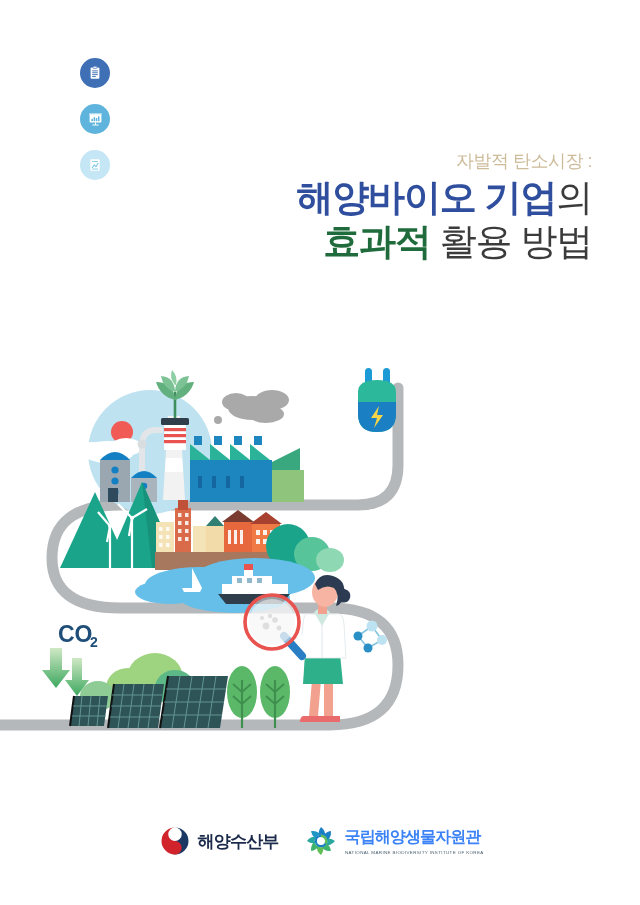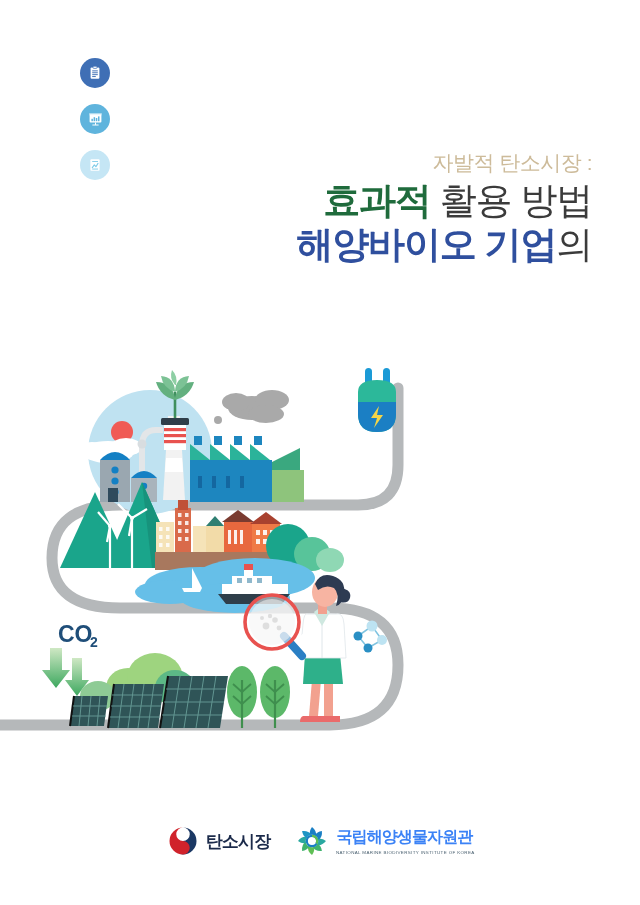--- a/index.html
+++ b/index.html
@@ -42,21 +42,21 @@
 
   
   .title-block {
     position: absolute;
     right: 48px;
     top: 152px;
     text-align: right;
     line-height: 1.0;
   }
   .title-kicker {
-    font-size: 21px;
+    font-size: 18px;
     letter-spacing: -0.5px;
     color: #cdbb9a;
     font-weight: 400;
     margin-bottom: 9px;
     white-space: nowrap;
   }
   .title-line {
     white-space: nowrap;
     font-size: 37px;
     letter-spacing: -1.2px;
@@ -169,24 +169,24 @@
         <rect x="5.2" y="4.0" width="5.8" height="0.9" fill="#7ecbe8"></rect>
         <rect x="5.2" y="11.6" width="5.8" height="0.9" fill="#7ecbe8"></rect>
       </svg>
     </div>
 
   </div>
 
   <div class="title-block">
     <div class="title-kicker">자발적 탄소시장 :</div>
     <div class="title-line">
+      <span class="t-strong-blue">해양바이오 기업</span><span class="t-thin">의</span>
+    </div>
+    <div class="title-line">
       <span class="t-strong-green">효과적</span><span class="t-thin"> 활용 방법</span>
-    </div>
-    <div class="title-line">
-      <span class="t-strong-blue">해양바이오 기업</span><span class="t-thin">의</span>
     </div>
   </div>
 
   <div class="illustration">
     <svg width="640" height="460" viewBox="0 0 640 460" aria-hidden="true">
 
       <g>
         <path d="M 398 48
                  L 398 125
                  Q 398 165 358 165
@@ -516,21 +516,21 @@
 
   <div class="footer-logos">
 
     <div class="logo-group">
       <svg class="logo-mark" width="30" height="30" viewBox="0 0 30 30" aria-hidden="true">
         <path d="M15 1.5 A13.5 13.5 0 0 1 15 28.5 A6.75 6.75 0 0 1 15 15 A6.75 6.75 0 0 0 15 1.5 Z" fill="#1b3864"></path>
         <path d="M15 1.5 A13.5 13.5 0 0 0 15 28.5 A6.75 6.75 0 0 0 15 15 A6.75 6.75 0 0 1 15 1.5 Z" fill="#d0232b"></path>
         <circle cx="15" cy="8.25" r="3.0" fill="#ffffff"></circle>
       </svg>
       <div class="logo-wordmark">
-        <div class="logo-ko">탄소시장</div>
+        <div class="logo-ko">해양수산부</div>
       </div>
     </div>
 
     <div class="logo-group">
       <svg class="logo-mark" width="32" height="32" viewBox="0 0 32 32" aria-hidden="true">
         <g transform="translate(16,16)">
           <g fill="#1a7fc4">
             <path d="M 0 -14 Q 5 -10 4 -5 Q 1 -7 -2 -6 Q -3 -10 0 -14 Z"></path>
             <g transform="rotate(45)">
                 <path d="M 0 -14 Q 5 -10 4 -5 Q 1 -7 -2 -6 Q -3 -10 0 -14 Z"></path>

